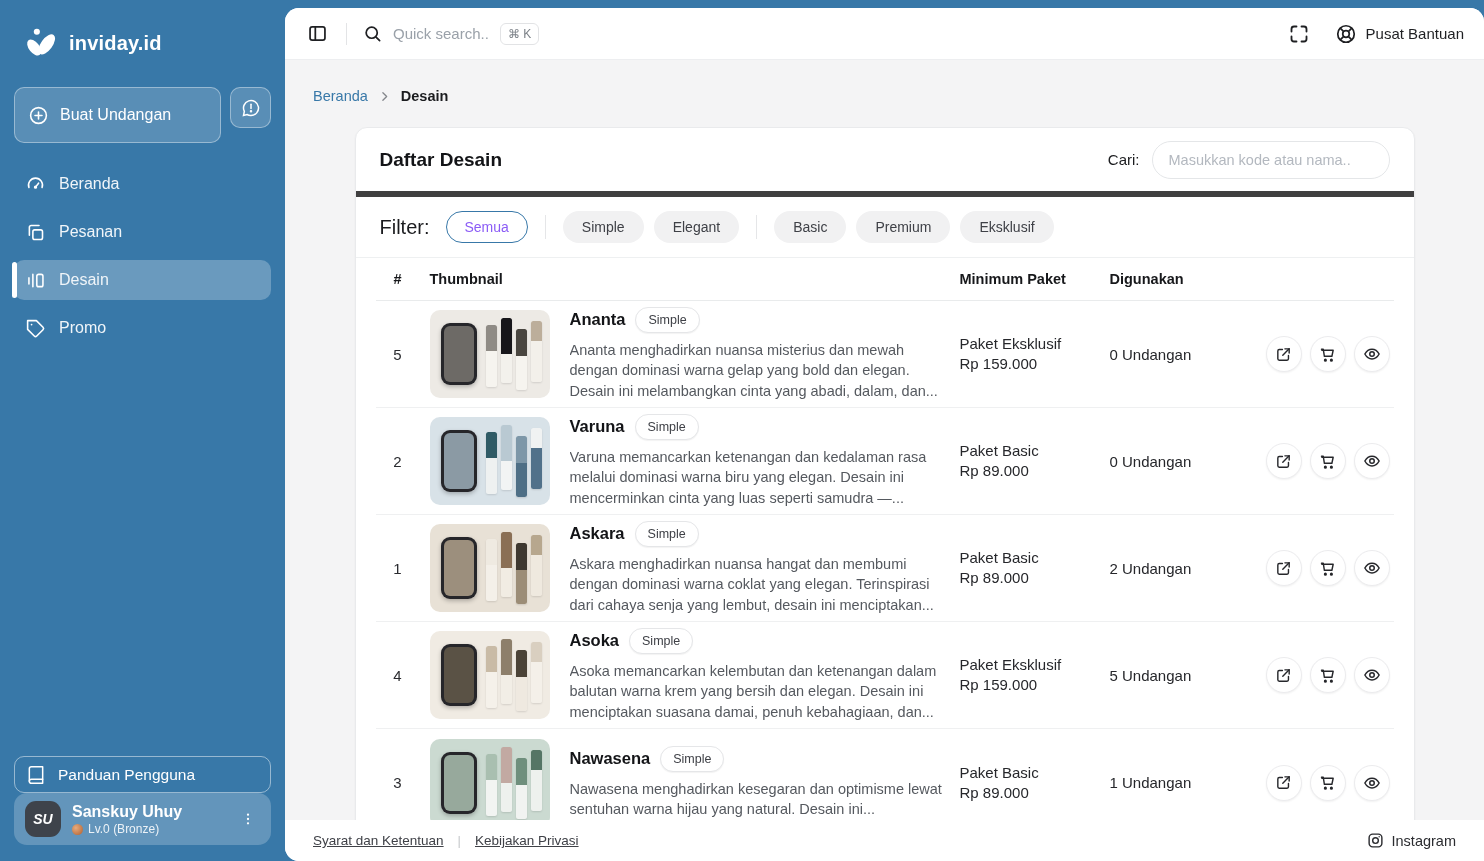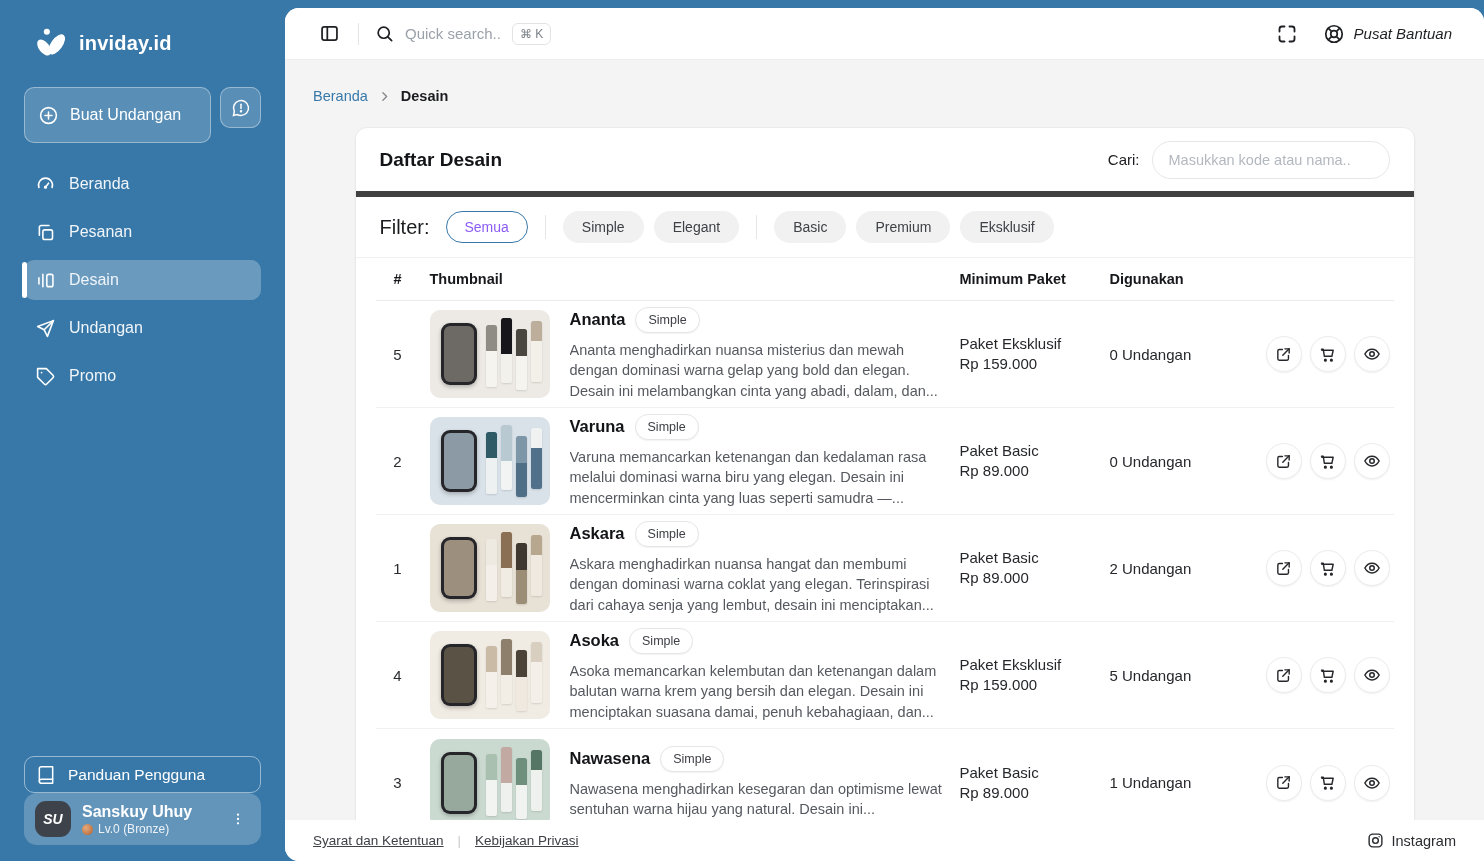--- a/index.html
+++ b/index.html
@@ -4,49 +4,49 @@
 <style>
   * { box-sizing: border-box; margin: 0; padding: 0; }
   html,body { width:1484px; height:861px; overflow:hidden; }
   body { font-family:"Liberation Sans", sans-serif; background:#3878a8; color:#1b1c1f; }
   svg { display:block; }
   button { font-family:inherit; cursor:pointer; }
 
   .app { display:flex; width:1484px; height:861px; }
 
   
-  .sidebar { width:285px; flex:0 0 285px; background:#3878a8; display:flex; flex-direction:column; padding:0 24px; }
+  .sidebar { width:285px; flex:0 0 285px; background:#3878a8; display:flex; flex-direction:column; padding:0 14px; }
   .logo { display:flex; align-items:center; gap:11px; padding:25px 8px 14px; color:#fff; }
   .logo-text { font-size:20px; font-weight:700; letter-spacing:.2px; }
   .create-row { display:flex; gap:9px; margin-top:12px; }
   .btn-create { flex:1; height:56px; border-radius:10px; background:rgba(255,255,255,.17); border:1px solid rgba(255,255,255,.38); color:#fff; display:flex; align-items:center; gap:11px; padding:0 13px; font-size:16px; }
   .btn-square { width:41px; height:41px; border-radius:10px; background:rgba(255,255,255,.17); border:1px solid rgba(255,255,255,.38); color:#fff; display:flex; align-items:center; justify-content:center; }
   .nav { margin-top:21px; display:flex; flex-direction:column; gap:8px; }
   .nav-item { position:relative; height:40px; border-radius:10px; display:flex; align-items:center; gap:13px; padding:0 11px; color:#f0f5f9; font-size:16px; cursor:pointer; }
   .nav-item.active { background:rgba(255,255,255,.25); }
   .nav-ind { position:absolute; left:-2px; top:2px; width:5px; height:36px; border-radius:3px; background:#fff; }
   .side-spacer { flex:1; }
   .btn-guide { height:37px; border:1px solid rgba(255,255,255,.48); border-radius:10px; background:transparent; display:flex; align-items:center; gap:12px; padding:0 11px; color:#fff; font-size:15.5px; margin-bottom:0; }
   .user-card { background:rgba(255,255,255,.22); border-radius:13px; padding:8px 11px; display:flex; align-items:center; gap:11px; margin-bottom:16px; cursor:pointer; }
   .avatar { width:36px; height:36px; border-radius:11px; background:#3e434b; color:#fff; font-size:14px; font-weight:700; display:flex; align-items:center; justify-content:center; flex:0 0 36px;font-style:italic; }
   .user-name { font-size:16px; font-weight:600; color:#fff; line-height:19px; }
   .user-level { font-size:12px; color:rgba(255,255,255,.88); display:flex; align-items:center; gap:5px; margin-top:1px; }
   .medal { width:11px; height:11px; border-radius:50%; background:radial-gradient(circle at 35% 35%, #e8ab7c, #b05f2e); display:inline-block; }
   .kebab { margin-left:auto; color:#fff; background:none; border:none; padding:4px; }
 
   
   .main { flex:1; margin-top:8px; background:#fff; border-radius:14px 14px 0 14px; overflow:hidden; display:flex; flex-direction:column; }
-  .topbar { height:52px; flex:0 0 52px; display:flex; align-items:center; padding:0 32px; border-bottom:1px solid #edeef0; background:#fff; }
+  .topbar { height:52px; flex:0 0 52px; display:flex; align-items:center; padding:0 20px; border-bottom:1px solid #edeef0; background:#fff; }
   .icon-btn { background:none; border:none; color:#26272b; display:flex; align-items:center; justify-content:center; padding:2px; }
   .tdivider { width:1px; height:22px; background:#e3e4e6; margin:0 16px; }
   .quick-search { display:flex; align-items:center; gap:11px; background:none; border:none; color:#26272b; }
   .qs-text { font-size:15px; color:#9aa1a9; }
   .kbd { border:1px solid #e2e3e5; border-radius:6px; padding:3px 7px; font-size:12px; color:#7b8087; background:#fff; }
   .topbar-right { margin-left:auto; display:flex; align-items:center; gap:24px; }
-  .help-btn { display:flex; align-items:center; gap:9px; background:none; border:none; font-size:15px; color:#1f2023;font-style:italic; }
+  .help-btn { display:flex; align-items:center; gap:9px; background:none; border:none; font-size:15px; color:#1f2023; }
 
   .content { flex:1; background:#f4f4f5; overflow:hidden; }
   .breadcrumb { display:flex; align-items:center; gap:10px; padding:28px 28px 0; font-size:14.5px; }
   .crumb-link { color:#3878a8; text-decoration:none; }
   .crumb-sep { color:#84878c; display:flex; }
   .crumb-current { font-weight:700; color:#1b1c1f; }
 
   .card { width:1060px; margin:23px auto 0; background:#fff; border:1px solid #e9eaec; border-radius:12px; box-shadow:0 1px 2px rgba(16,24,40,.05); }
   .card-header { display:flex; align-items:center; justify-content:space-between; height:69px; padding:0 24px; border-bottom:6px solid #404040; }
   .card-title { font-size:19px; font-weight:700; color:#131417; }
@@ -158,29 +158,20 @@
               <path d="M4.5 9v7"></path>
               <path d="M9 5v14"></path>
               <rect x="13.5" y="5" width="7" height="14" rx="2"></rect>
             </svg>
         </span>
         <span>Desain</span>
       </div>
       <div class="nav-item">
         <span>
           <svg width="21" height="21" viewBox="0 0 24 24" fill="none" stroke="#fff" stroke-width="1.8" stroke-linecap="round" stroke-linejoin="round">
-              <path d="M21 3 10.5 13.5"></path>
-              <path d="M21 3l-6.8 18-3.7-7.5L3 9.8 21 3z"></path>
-            </svg>
-        </span>
-        <span>Undangan</span>
-      </div>
-      <div class="nav-item">
-        <span>
-          <svg width="21" height="21" viewBox="0 0 24 24" fill="none" stroke="#fff" stroke-width="1.8" stroke-linecap="round" stroke-linejoin="round">
               <path d="M20.6 13.4 13.4 20.6a2 2 0 0 1-2.8 0L3 13V3h10l7.6 7.6a2 2 0 0 1 0 2.8z"></path>
               <circle cx="7.5" cy="7.5" r="1" fill="#fff" stroke="none"></circle>
             </svg>
         </span>
         <span>Promo</span>
       </div>
     </nav>
 
     <div class="side-spacer"></div>
 

